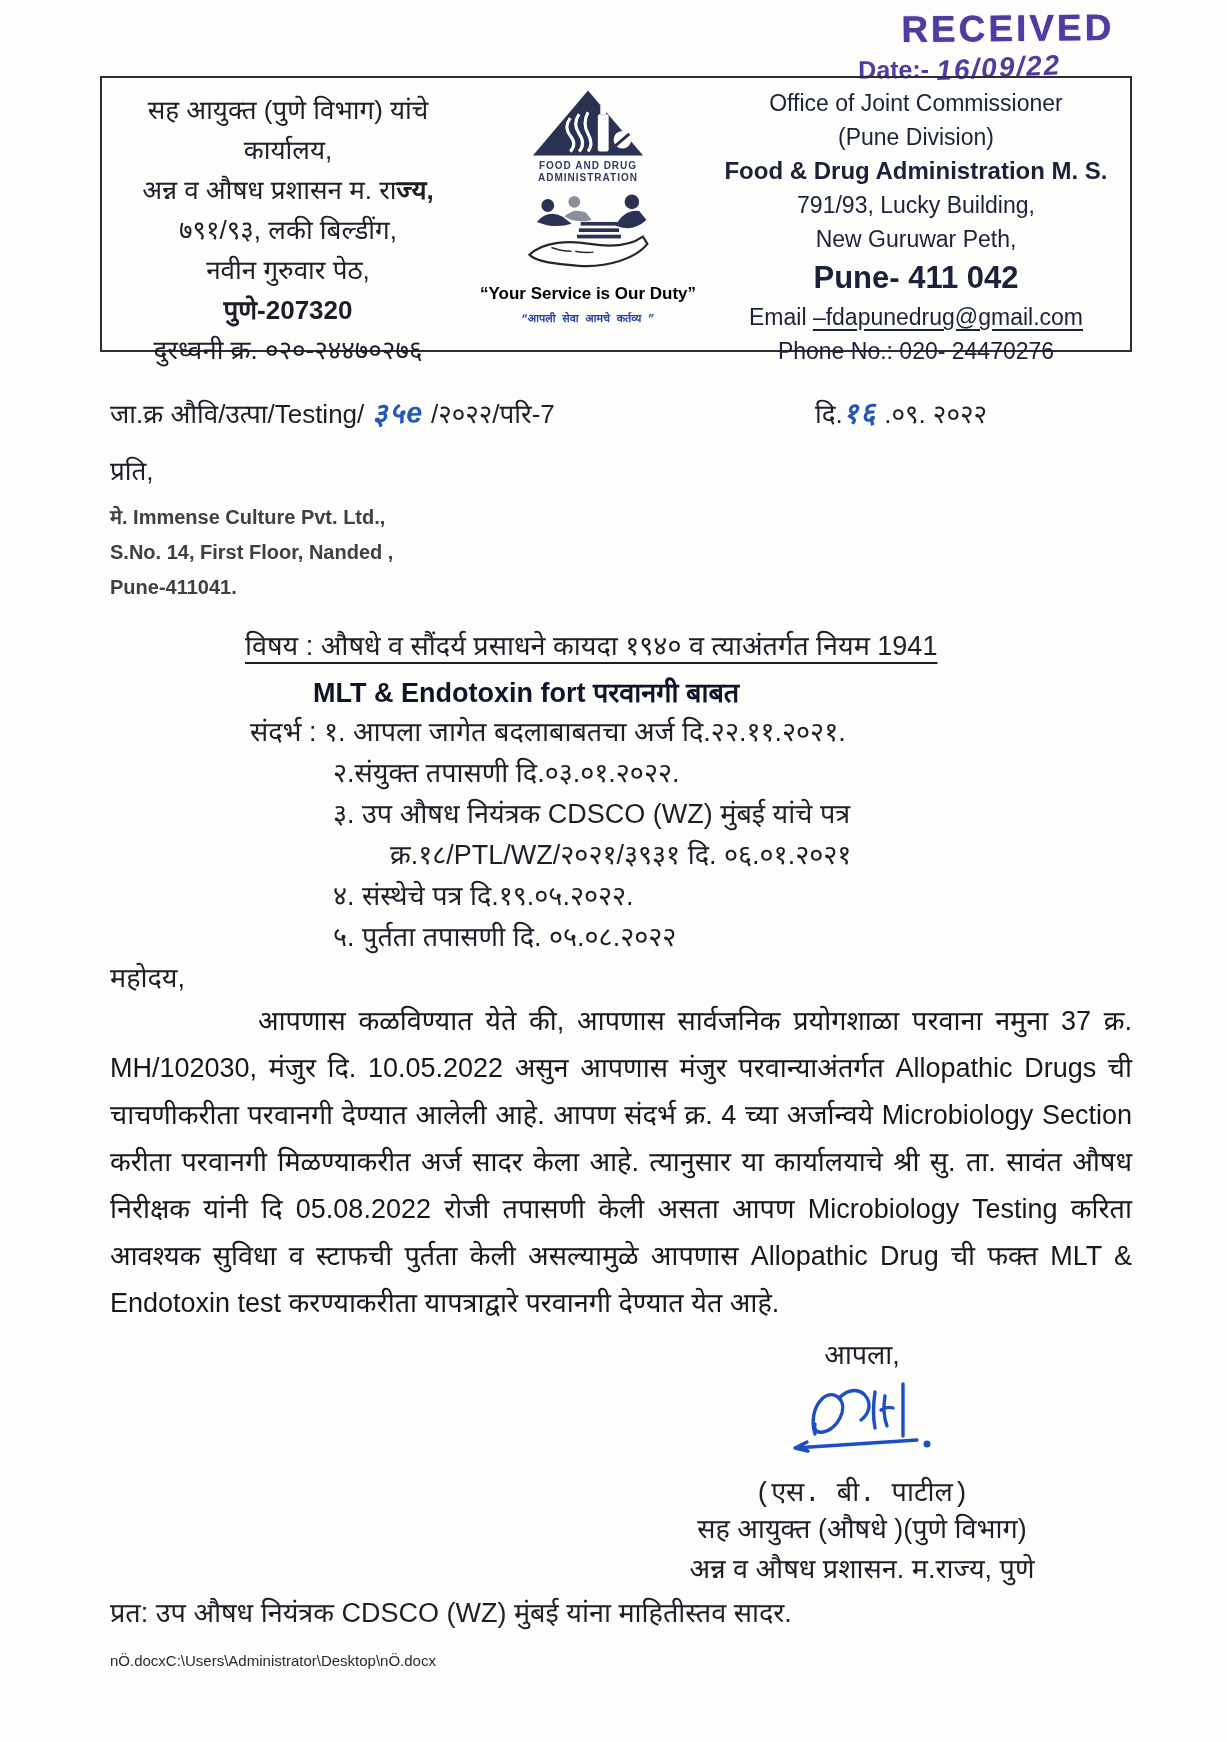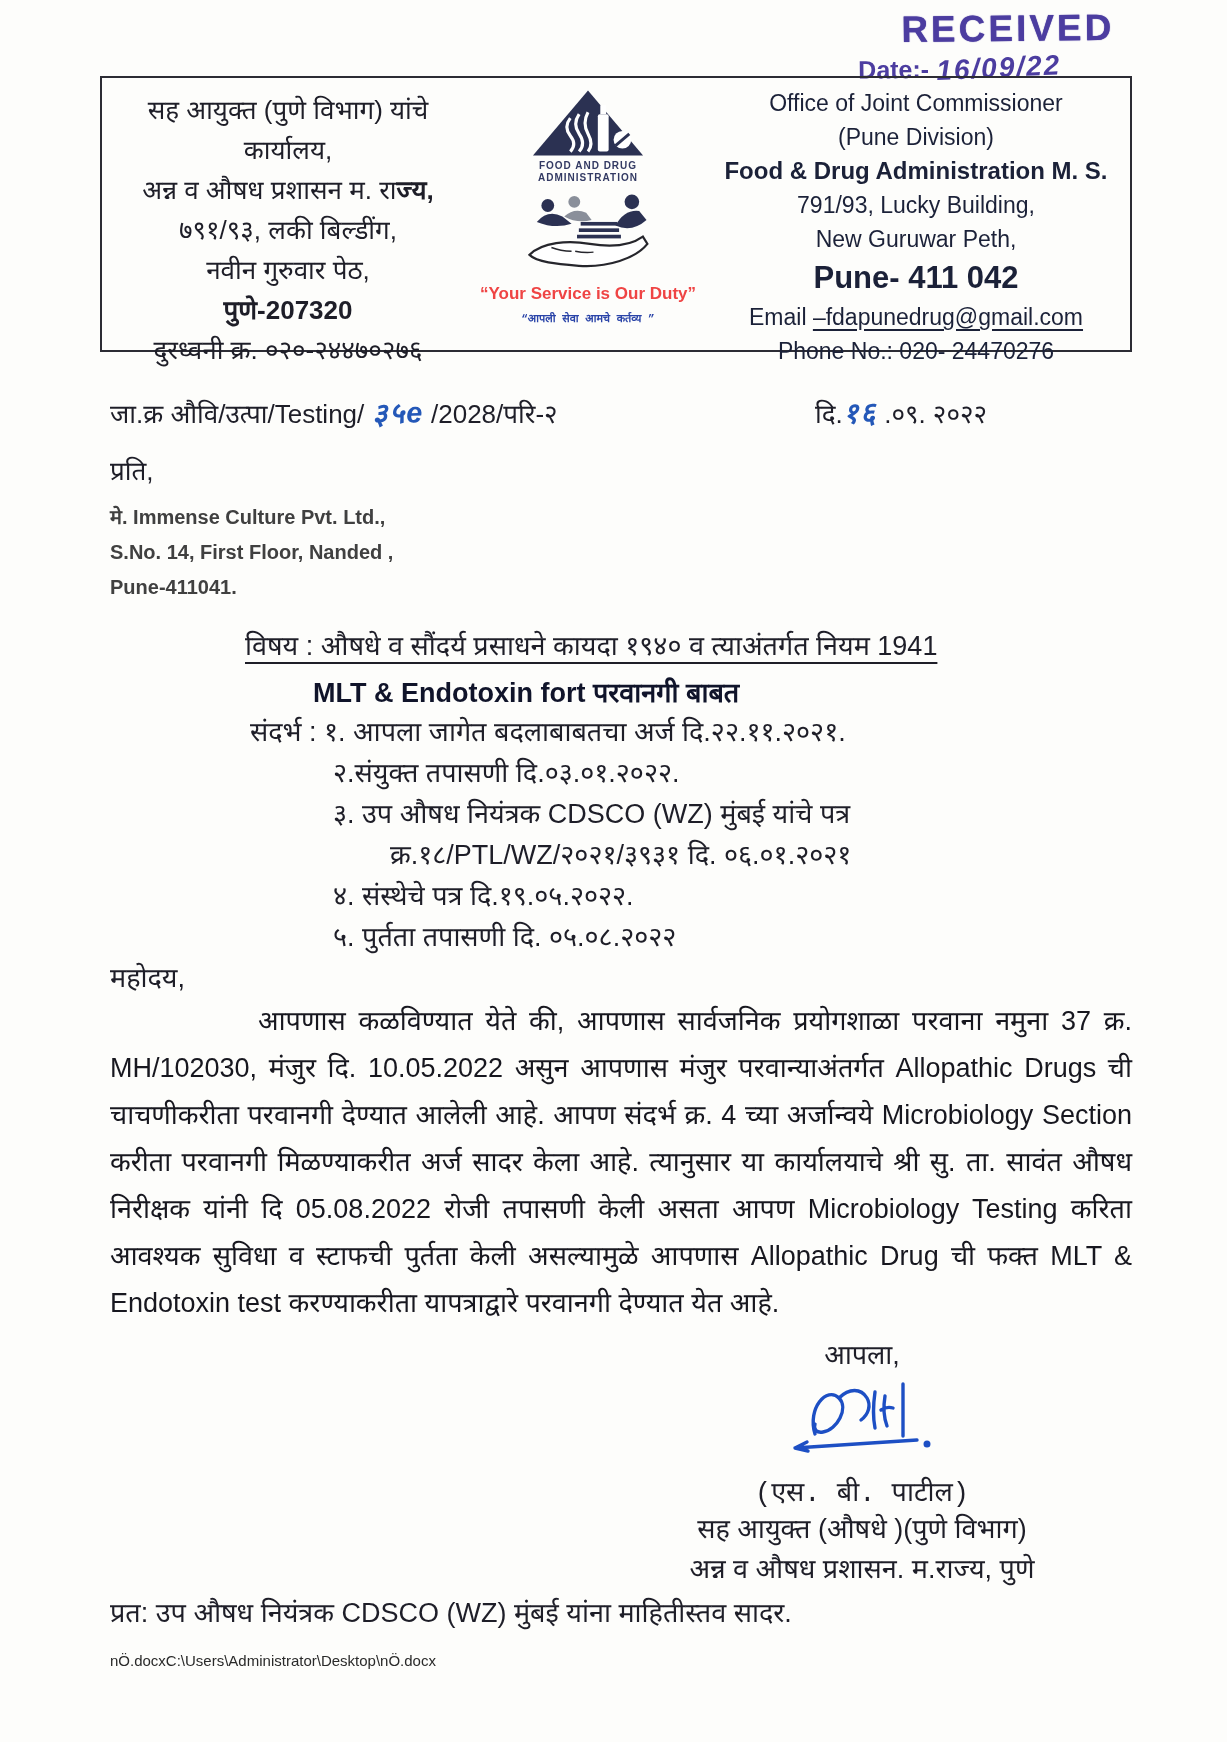--- a/index.html
+++ b/index.html
@@ -14,21 +14,21 @@
     text-shadow:0 0 1px #4c3da0;}
   .stamp .dateline{font-size:25px;font-weight:bold;margin-top:2px;white-space:nowrap;}
   .stamp .dval{font-style:italic;font-size:28px;letter-spacing:2px;display:inline-block;transform:rotate(-2deg);}
   
   .hbox{position:absolute;left:100px;top:76px;width:1032px;height:276px;
     border:2px solid #2c2c34;display:flex;box-sizing:border-box;}
   .hcol-left{width:372px;text-align:center;padding-top:12px;font-size:26px;line-height:40px;}
   .hcol-left .b{font-weight:bold;}
   .hcol-center{width:228px;text-align:center;padding-top:10px;}
   .logo-cap{font-size:10px;font-weight:bold;letter-spacing:1px;color:#333a63;line-height:12px;}
-  .motto-en{font-size:17px;font-weight:bold;color:#ef4444;margin-top:10px;}
+  .motto-en{font-size:17px;font-weight:bold;color:#000000;margin-top:10px;}
   .motto-mr{font-size:11px;font-weight:bold;color:#2a44a8;margin-top:6px;font-family:Liberation Mono, monospace;}
   .hcol-right{flex:1;text-align:center;padding-top:8px;font-size:23px;line-height:34px;color:#1b2138;}
   .hcol-right .b1{font-weight:bold;font-size:24px;}
   .hcol-right .big{font-weight:bold;font-size:31px;line-height:44px;}
   .hcol-right .em u{text-underline-offset:4px;}
   
   .refline{position:absolute;left:110px;top:392px;width:1022px;font-size:26px;}
   .hand{color:#2458b8;font-style:italic;font-weight:bold;display:inline-block;transform:rotate(-2deg);font-size:29px;letter-spacing:2px;}
   .refline .rdate{position:absolute;left:705px;top:0;}
   
@@ -111,21 +111,21 @@
       <div class="b1">Food &amp; Drug Administration M. S.</div>
       <div>791/93, Lucky Building,</div>
       <div>New Guruwar Peth,</div>
       <div class="big">Pune- 411 042</div>
       <div class="em"><span>Email </span><u>–fdapunedrug@gmail.com</u></div>
       <div>Phone No.: 020- 24470276</div>
     </div>
   </div>
 
   <div class="refline">
-    <span>जा.क्र औवि/उत्पा/Testing/ </span><span class="hand">३५e</span><span> /2028/परि-२</span>
+    <span>जा.क्र औवि/उत्पा/Testing/ </span><span class="hand">३५e</span><span> /२०२२/परि-7</span>
     <span class="rdate">
       <span>दि.</span><span class="hand">१६</span><span> .०९. २०२२</span>
     </span>
   </div>
 
   <div class="abs recipient">
     <div>प्रति,</div>
     <div class="corp">
       <div>मे. Immense Culture Pvt. Ltd.,</div>
       <div>S.No. 14, First Floor, Nanded ,</div>

